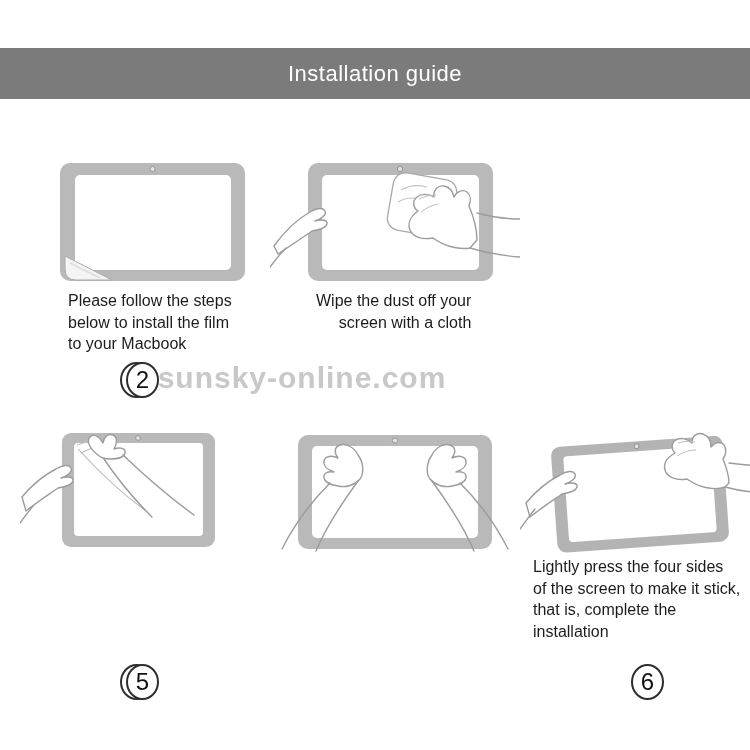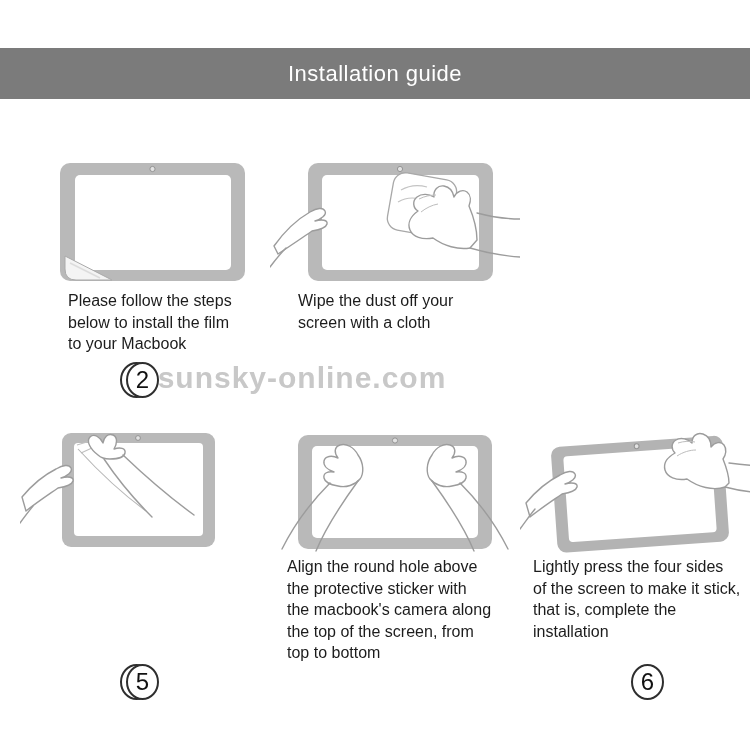--- a/index.html
+++ b/index.html
@@ -12,21 +12,21 @@
              font-size:30px;font-weight:700;color:#c8c8c8;letter-spacing:1px;z-index:1;margin-top:25px;}
   .row{position:absolute;left:0;width:750px;display:grid;grid-template-columns:250px 250px 250px;z-index:2;}
   .row1{top:150px;height:270px;}
   .row2{top:425px;height:300px;}
   .cell{position:relative;margin-left:20px;}
   .illus{position:absolute;top:0;left:0;width:250px;}
   .caption{position:absolute;font-size:16px;line-height:21.5px;color:#1c1c1c;white-space:pre-line;}
   .row1 .caption{top:140px;}
   .row2 .caption{top:131px;}
   .cell-1 .caption{left:48px;}
-  .cell-2 .caption{left:28px;}
+  .cell-2 .caption{left:46px;text-align:right;}
   .cell-3 .caption{left:15px;}
   .cell-4 .caption{left:40px;}
   .cell-5 .caption{left:17px;}
   .cell-6 .caption{left:13px;}
   .stepnum{position:absolute;width:33px;height:36px;border:2px solid #2e2e2e;border-radius:50%;
            background:#fff;display:flex;align-items:center;justify-content:center;
            font-size:24px;color:#111;box-sizing:border-box;}
   .row1 .stepnum{top:212px;}
   .row2 .stepnum{top:239px;}
   .cell-1 .stepnum,.cell-4 .stepnum{left:100px;}
@@ -143,25 +143,20 @@
           <g>
             <path class="skf" d="M88,30 C84,22 76,18 70,20 C64,22 64,28 68,33 C62,30 55,31 54,36 C53,41 58,45 64,47 C58,46 53,48 54,53 C55,58 62,60 68,61 C76,63 85,60 90,54 C94,49 94,38 88,30 Z"></path>
             <path class="sk" d="M60,58 C42,76 24,100 12,124 M88,56 C72,78 56,102 46,126"></path>
           </g>
           <g transform="matrix(-1,0,0,1,250,0)">
             <path class="skf" d="M88,30 C84,22 76,18 70,20 C64,22 64,28 68,33 C62,30 55,31 54,36 C53,41 58,45 64,47 C58,46 53,48 54,53 C55,58 62,60 68,61 C76,63 85,60 90,54 C94,49 94,38 88,30 Z"></path>
             <path class="sk" d="M60,58 C42,76 24,100 12,124 M88,56 C72,78 56,102 46,126"></path>
           </g>
         </svg>
       </div>
-      <div class="caption">Align the round hole above
-the protective sticker with
-the macbook's camera along
-the top of the screen, from
-top to bottom</div>
       <div class="stepnum">
           <span>5</span>
         </div>
     </div>
 
     <div class="cell cell-6">
       <div class="illus">
         <svg width="250" height="130" viewBox="0 0 250 130">
           <g transform="rotate(-4 122 69)">
             <rect x="34" y="16" width="172" height="106" rx="9" fill="#b3b3b3"></rect>

